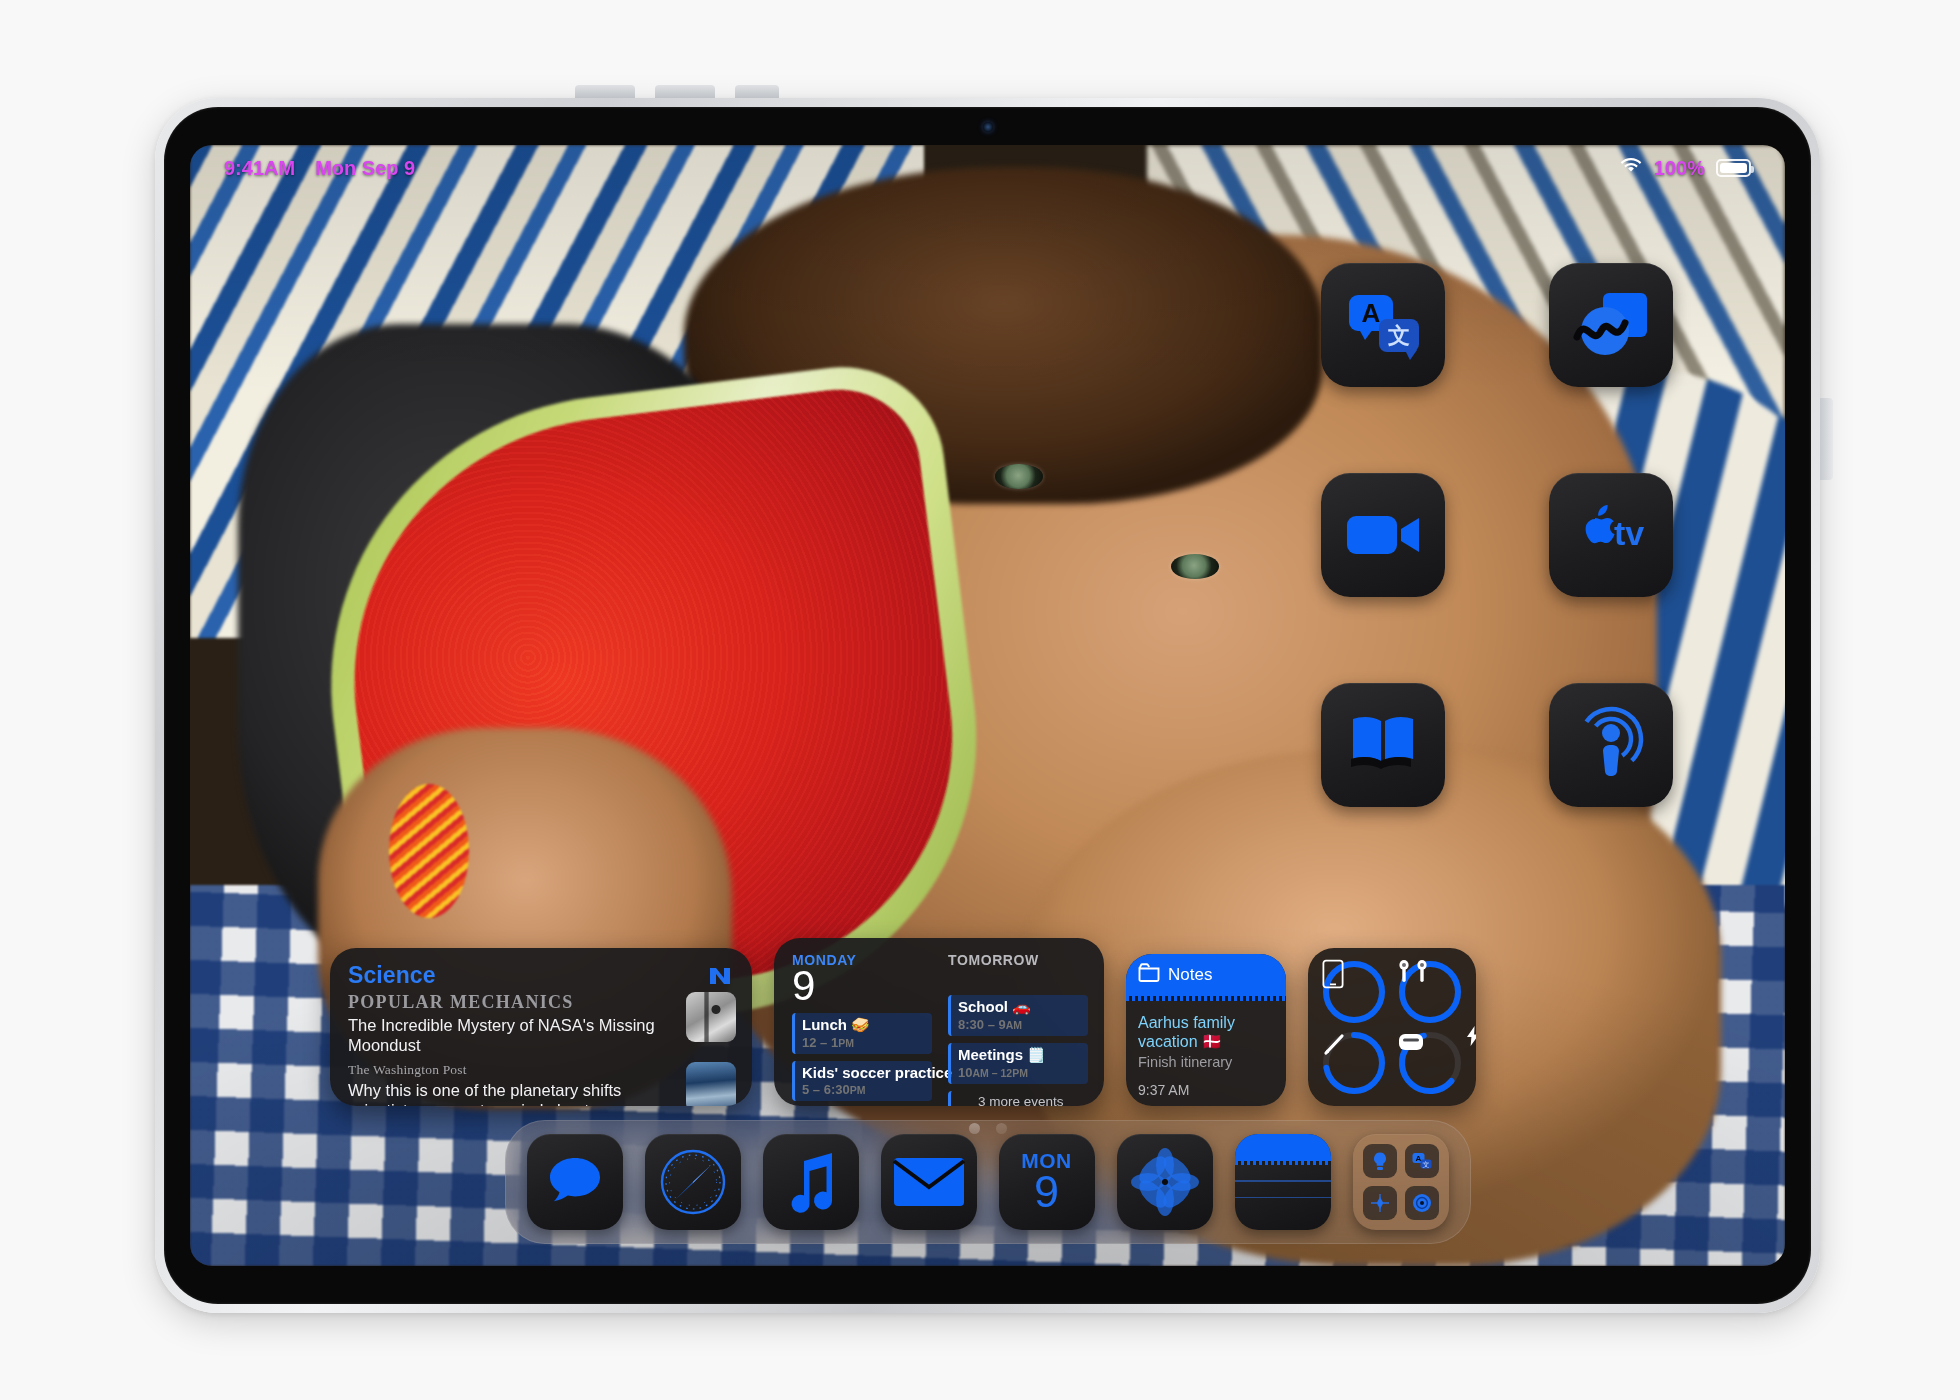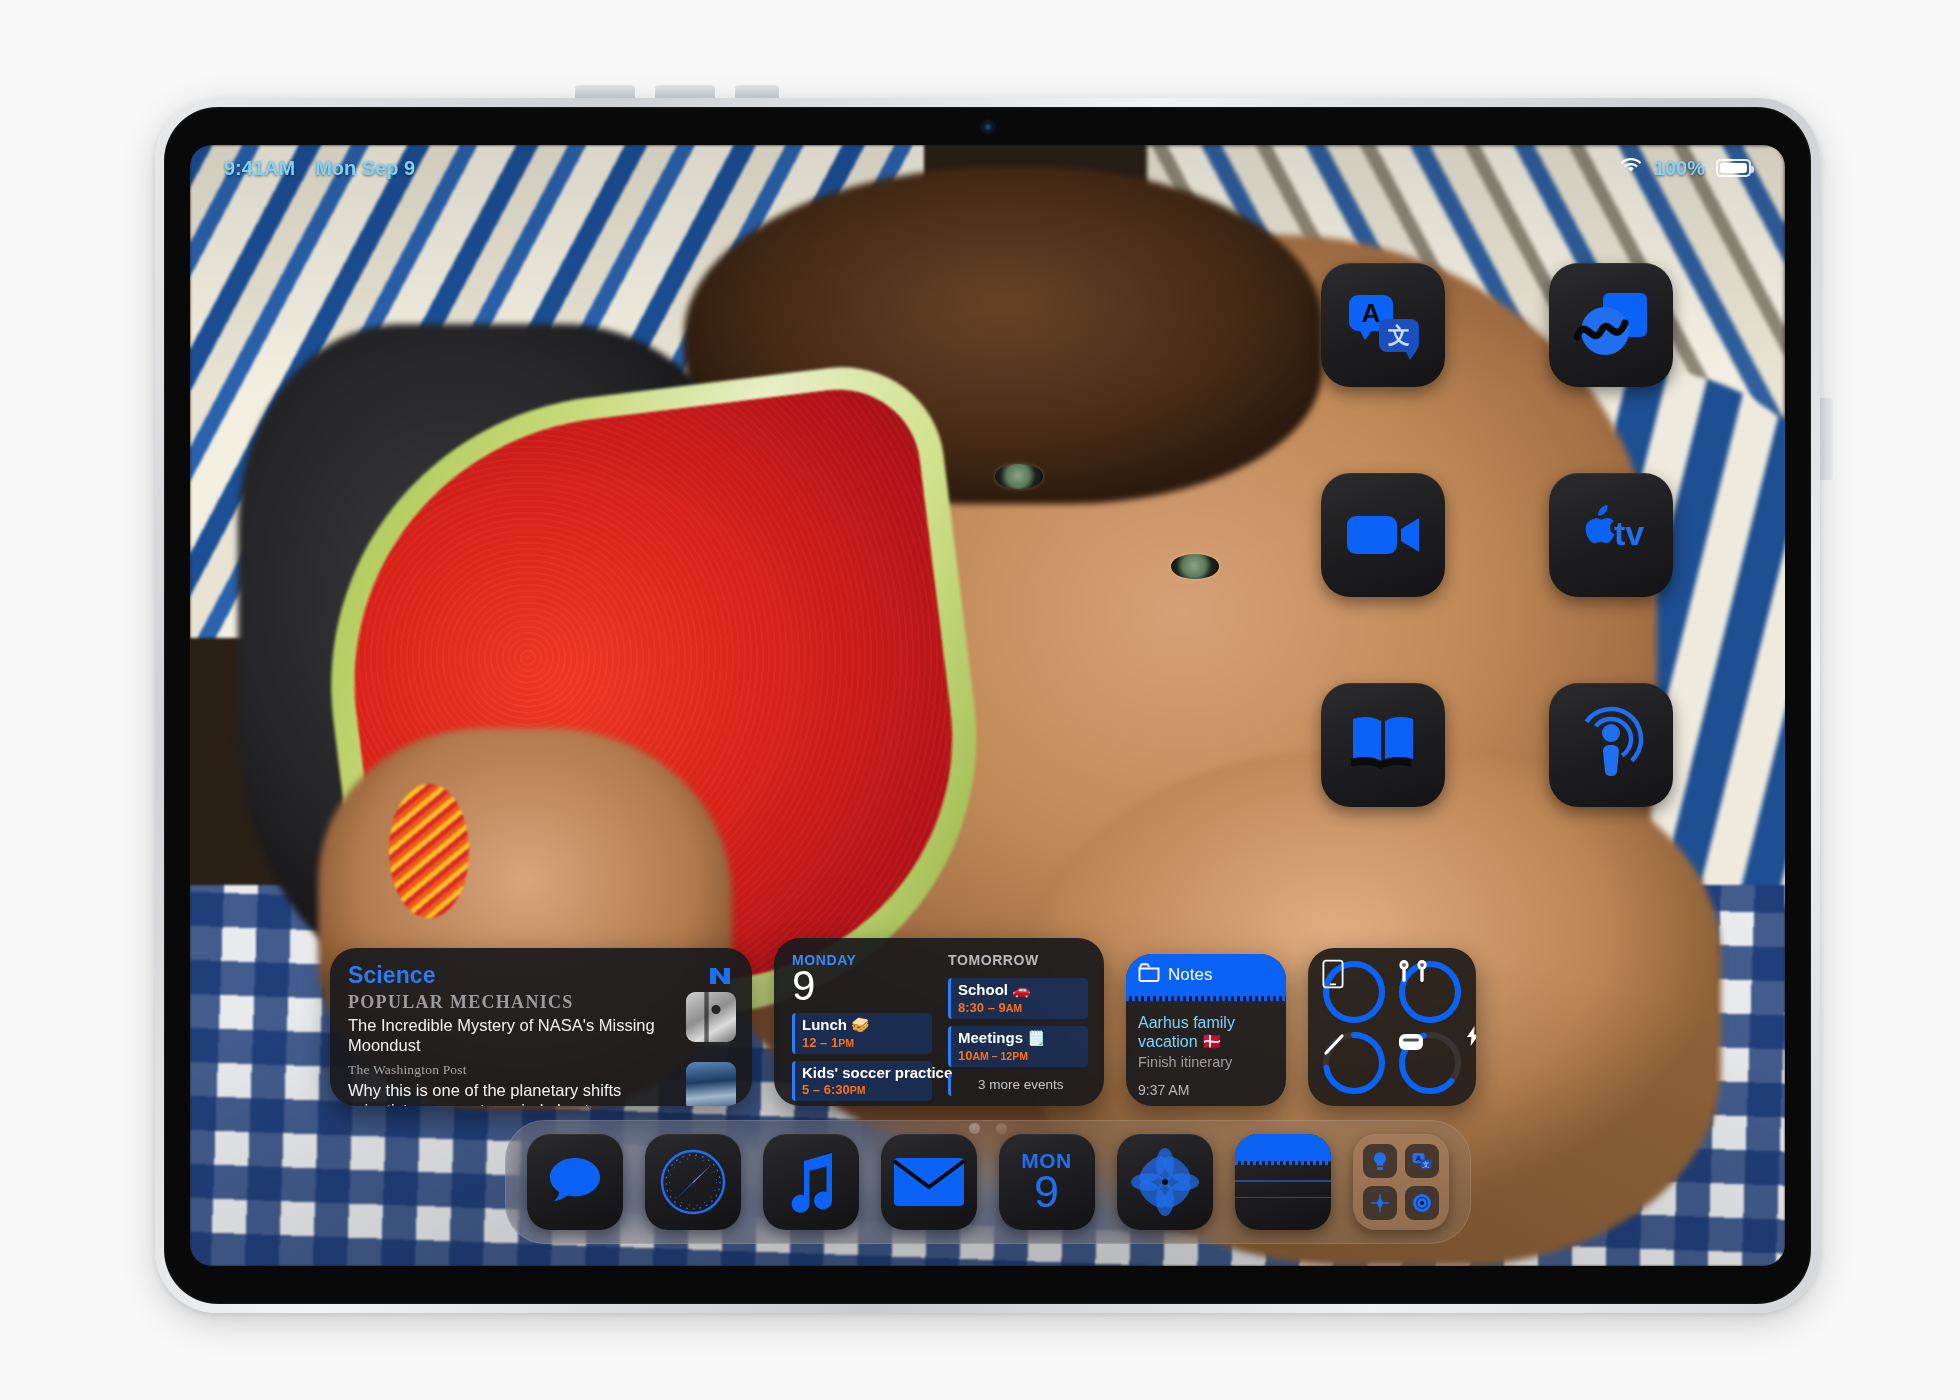--- a/index.html
+++ b/index.html
@@ -174,21 +174,21 @@
     position: absolute; inset: 0;
     background:
       radial-gradient(120% 70% at 50% 110%, rgba(0,0,0,.28), rgba(0,0,0,0) 60%),
       linear-gradient(180deg, rgba(0,0,0,.10), rgba(0,0,0,0) 22%);
   }
 
   
   #statusbar {
     position: absolute; left: 0; right: 0; top: 0; height: 46px;
     display: flex; align-items: center; justify-content: space-between;
-    padding: 0 34px; color: #7dd3fc;
+    padding: 0 34px; color: #d946ef;
     font-size: 20px; font-weight: 600;
     text-shadow: 0 1px 3px rgba(0,0,0,.55);
     z-index: 40;
   }
   #sb-left { display: flex; gap: 20px; align-items: center; }
   #sb-right { display: flex; gap: 11px; align-items: center; }
   .batt {
     width: 35px; height: 18px; border: 2px solid rgba(255,255,255,.92);
     border-radius: 5px; position: relative;
   }
@@ -248,21 +248,21 @@
   .cal-col { flex: 1; min-width: 0; }
   .cal-lbl { color: #3d86f7; font-size: 14px; font-weight: 700; letter-spacing: .6px; }
   .cal-lbl.dim { color: #b9b9bd; }
   .cal-day { color: #fff; font-size: 42px; font-weight: 300; line-height: .95; margin-top: -2px; }
   .ev {
     background: rgba(22,58,122,.55); border-left: 3px solid #2f7df5;
     border-radius: 4px; padding: 3px 6px 4px 7px; margin-top: 7px;
   }
   .ev.noBg { background: transparent; padding-left: 7px; }
   .ev-t { color: #fff; font-size: 15px; font-weight: 700; white-space: nowrap; }
-  .ev-s { color: #f97316; font-size: 13px; font-weight: 600; margin-top: 1px; }
+  .ev-s { color: #737373; font-size: 13px; font-weight: 600; margin-top: 1px; }
   .ev-s .ampm { font-size: 10.5px; }
   .ev-more { color: #c6c6ca; font-size: 13.5px; margin-left: 20px; }
 
   
   #w-notes { width: 160px; height: 152px; }
   #notes-head {
     background: #0a63f6; height: 42px; display: flex; align-items: center;
     gap: 8px; padding: 0 12px; color: #fff; font-size: 17px; font-weight: 500;
   }
   #notes-perf { height: 5px; background:
@@ -483,21 +483,21 @@
               </div>
               <div class="ev">
                 <div class="ev-t">Kids' soccer practice</div>
                 <div class="ev-s">
                   <span>5 – 6:30</span><span class="ampm">PM</span>
                 </div>
               </div>
             </div>
             <div class="cal-col">
               <div class="cal-lbl dim">TOMORROW</div>
-              <div class="ev" style="margin-top:10px">
+              <div class="ev" style="margin-top:27px">
                 <div class="ev-t">School 🚗</div>
                 <div class="ev-s">
                   <span>8:30 – 9</span><span class="ampm">AM</span>
                 </div>
               </div>
               <div class="ev">
                 <div class="ev-t">Meetings 🗒️</div>
                 <div class="ev-s">
                   <span>10</span><span class="ampm">AM – 12PM</span>
                 </div>

